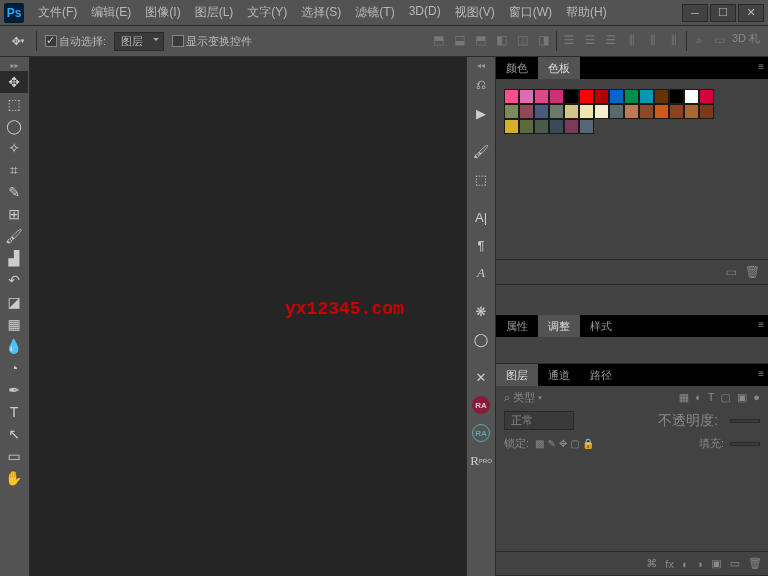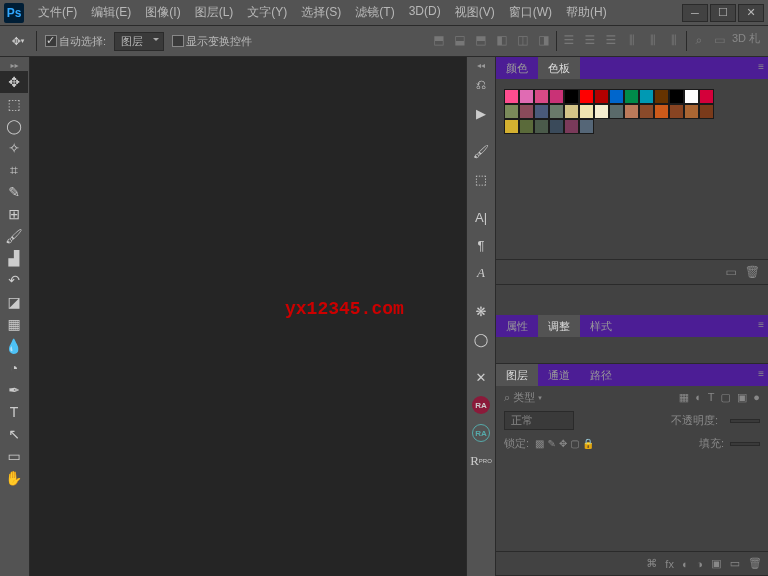--- a/index.html
+++ b/index.html
@@ -30,38 +30,38 @@
 .watermark{position:absolute;top:242px;left:255px;color:#cc0000;font-size:18px;font-weight:bold;font-family:Liberation Mono, monospace}
 .bottom-panel{height:24px;background:#424242;border-top:1px solid #2a2a2a;display:flex}
 .bp-tab{padding:3px 10px;background:#535353;font-size:11px}
 .vtoolbar{width:30px;background:#535353;border-left:1px solid #2a2a2a;border-right:1px solid #2a2a2a;display:flex;flex-direction:column;padding-top:4px}
 .vtoolbar .collapse{height:10px;text-align:center;font-size:8px;color:#999}
 .vtool{width:28px;height:28px;display:flex;align-items:center;justify-content:center;color:#ccc;cursor:pointer;font-size:13px}
 .vtool.badge{background:#8b1a3a;border-radius:50%;width:18px;height:18px;margin:5px auto;font-size:8px;font-weight:bold}
 .vtool.badge2{background:transparent;border:1px solid #5aa;border-radius:50%;width:18px;height:18px;margin:5px auto;font-size:8px;font-weight:bold;color:#5aa}
 .right-panels{width:272px;background:#424242;display:flex;flex-direction:column}
 .panel{background:#424242;border-bottom:1px solid #2a2a2a}
-.panel-tabs{display:flex;background:#4c1d95;height:22px;align-items:stretch;position:relative}
+.panel-tabs{display:flex;background:#000000;height:22px;align-items:stretch;position:relative}
 .ptab{padding:3px 10px;font-size:11px;cursor:pointer;color:#999;display:flex;align-items:center}
 .ptab.active{background:#535353;color:#ddd}
 .panel-menu{position:absolute;right:4px;top:4px;color:#888;cursor:pointer;font-size:10px}
 .swatches{padding:10px 8px}
 .sw-row{display:flex;gap:0;margin-bottom:0}
 .sw{width:15px;height:15px;border:1px solid #1a1a1a;cursor:pointer}
 .panel-footer{height:24px;display:flex;align-items:center;justify-content:flex-end;gap:8px;padding:0 8px;border-top:1px solid #2a2a2a}
 .pf-icon{color:#888;font-size:12px;cursor:pointer}
 .adj-body{height:26px}
 .layers-body{padding:4px 8px;min-height:130px}
 .layers-row1{display:flex;align-items:center;gap:6px;margin-bottom:6px}
 .search-type{display:flex;align-items:center;gap:3px;color:#888;font-size:11px}
 .ltype-icons{display:flex;gap:6px;margin-left:auto}
 .lt-icon{color:#888;font-size:11px}
 .layers-row2{display:flex;align-items:center;gap:12px;margin-bottom:6px}
 .blend{background:#3a3a3a;border:1px solid #2a2a2a;padding:1px 6px;font-size:11px;min-width:70px;color:#888}
-.opacity-lbl{margin-left:auto;font-size:11px;color:#888}
+.opacity-lbl{margin-left:auto;font-size:14px;color:#888}
 .op-val{background:#3a3a3a;border:1px solid #2a2a2a;padding:1px 4px;font-size:11px;min-width:30px;color:#888}
 .layers-row3{display:flex;align-items:center;gap:6px;font-size:11px;color:#888}
 .lock-icons{display:flex;gap:3px}
 .lk{font-size:10px;color:#888}
 .layers-footer{height:24px;display:flex;align-items:center;justify-content:flex-end;gap:8px;padding:0 6px;border-top:1px solid #2a2a2a}
 .lf-icon{color:#888;font-size:11px;cursor:pointer}
 </style>
 </head>
 <body>
 

